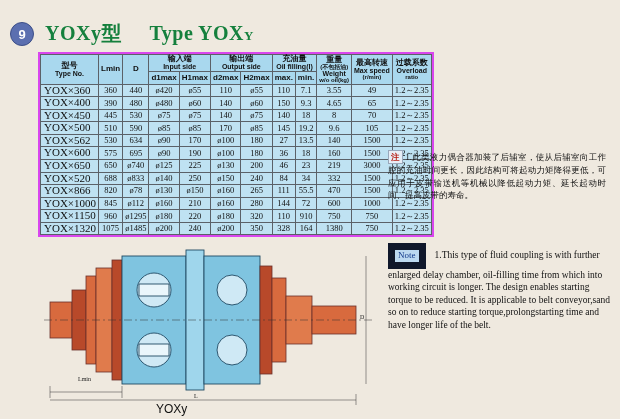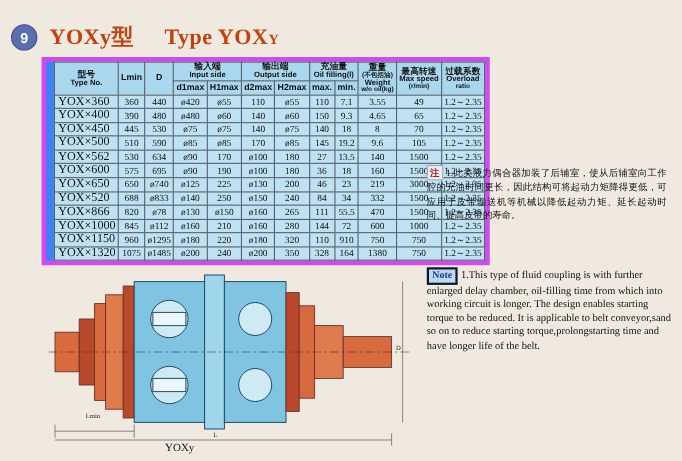--- a/index.html
+++ b/index.html
@@ -15,30 +15,29 @@
     position:absolute;left:10px;top:22px;
     width:22px;height:22px;border-radius:50%;
     background:#5b6fb0;color:#fff;
     font-size:13px;font-weight:bold;
     display:flex;align-items:center;justify-content:center;
     border:1px solid #3d4f88;
   }
   .page-title{
     position:absolute;left:45px;top:20px;
     font-family:"Liberation Serif", serif;
-    font-size:20px;font-weight:bold;color:#c2410c;
+    font-size:20px;font-weight:bold;color:#15803d;
     letter-spacing:0.5px;
   }
   .page-title .sub{font-size:13px;}
   
   .tbl-wrap{
     position:absolute;left:38px;top:52px;
-    border:4px solid #d946ef;
-    background:#3b82f6;
-    padding-left:7px;
+    border:2px solid #d946ef;
+    background:#fca5a5;
   }
   table.spec{
     border-collapse:collapse;
     font-size:8px;
     color:#101010;
     background:#bfe2f2;
   }
   table.spec th, table.spec td{
     border:1px solid #5b6168;
     padding:0 2px;
@@ -87,35 +86,35 @@
   .note-cn p{margin:0 0 2px 0;}
   
   .note-en{
     position:absolute;left:388px;top:243px;width:222px;
     font-size:9.5px;line-height:1.32;color:#111;
     font-family:"Liberation Serif", serif;
   }
   .note-en .tag{
     display:inline-block;
     background:#bcd9f0;
-    border:2px solid #0f172a;
+    border:7px solid #0f172a;
     color:#11388a;
-    font-weight:bold;
+    font-weight:normal;
     font-size:9px;
     padding:0 3px;
-    margin-right:3px;
+    margin-right:9px;
   }
   .note-en p{margin:0 0 3px 0;}
   
   .drawing{
     position:absolute;left:44px;top:240px;width:330px;height:165px;
   }
   .dwg-caption{
-    position:absolute;left:150px;top:402px;
-    font-size:10px;font-family:Liberation Serif, serif;color:#111;
+    position:absolute;left:156px;top:402px;
+    font-size:12px;font-family:Liberation Sans, sans-serif;color:#111;
   }
   .dim-txt{position:absolute;font-size:6px;color:#222;font-family:"Liberation Serif", serif;}
 </style>
 </head>
 <body>
 
 <div class="page-badge">9</div>
 <div class="page-title">
   <span>YOXy型</span>
   &nbsp;&nbsp;&nbsp;

